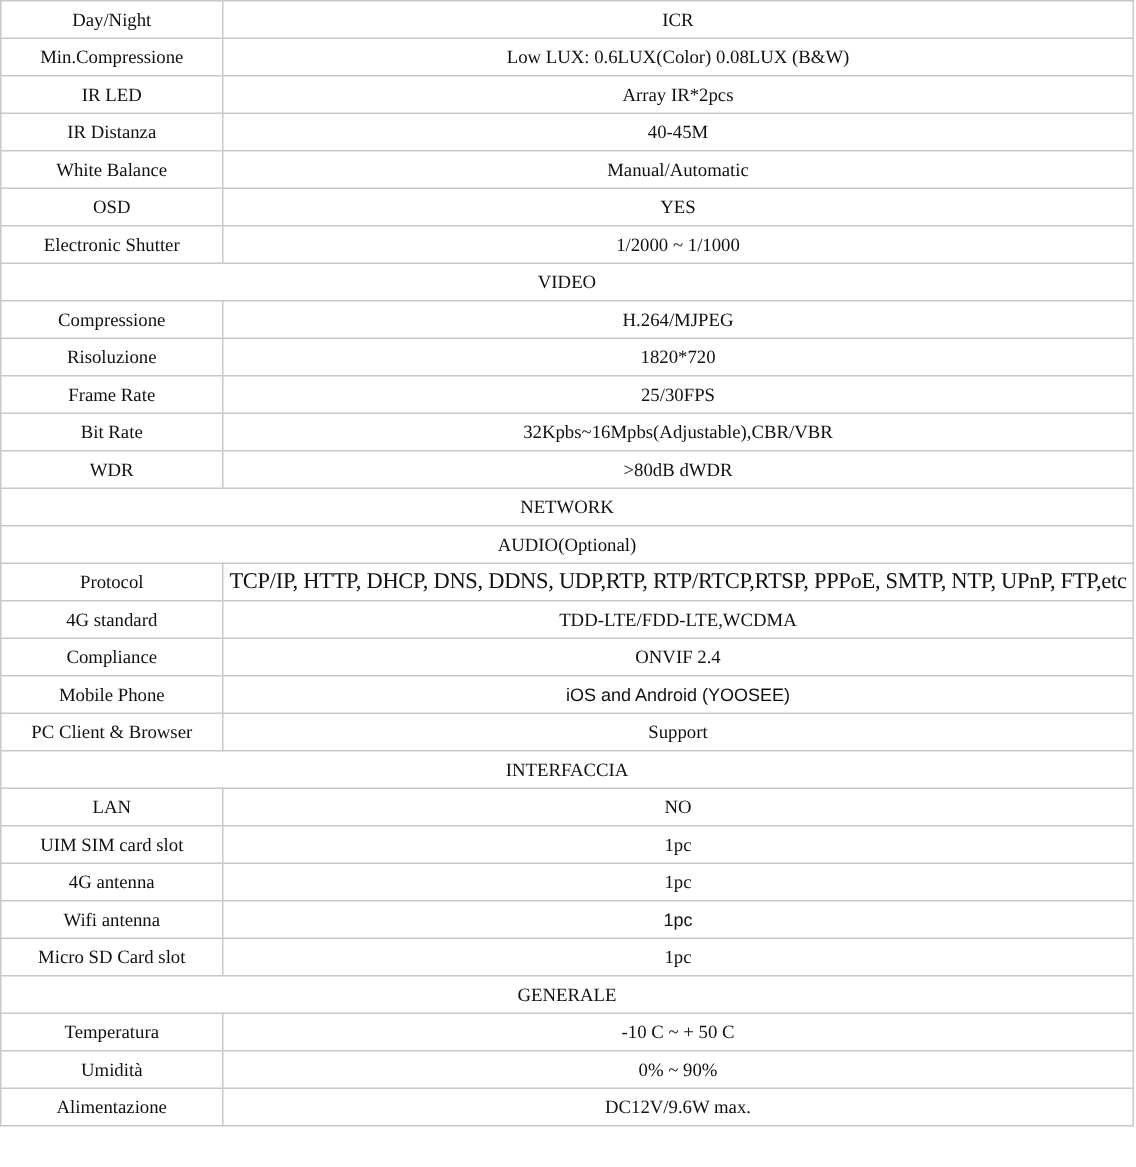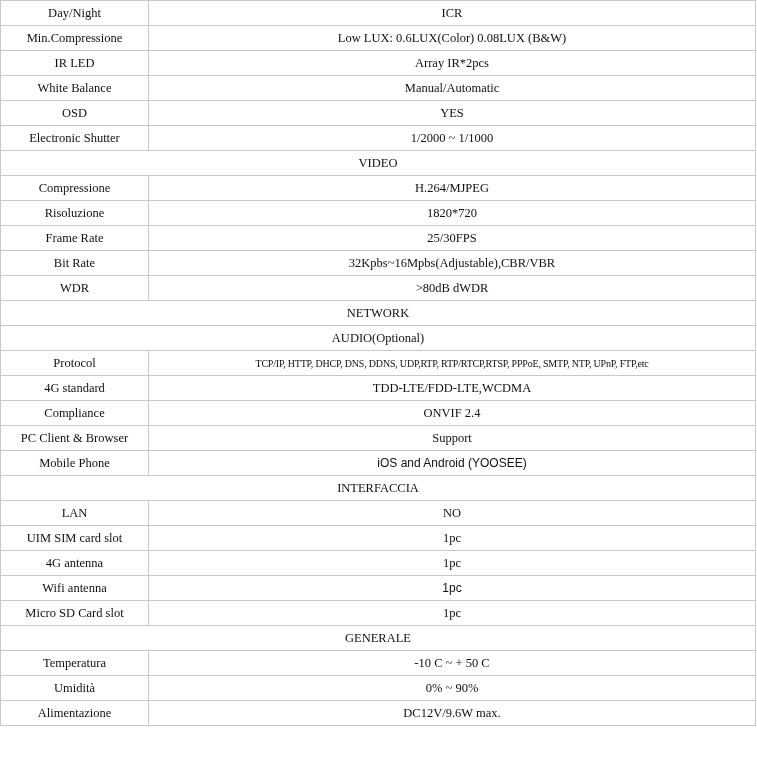--- a/index.html
+++ b/index.html
@@ -18,38 +18,42 @@
     height: 24px;
     padding: 0 2px;
     text-align: center;
     vertical-align: middle;
     white-space: nowrap;
     overflow: hidden;
   }
   table.spec td.label { width: 143px; margin-top: 24px; }
   table.spec td.sans { font-family: "Liberation Sans", "DejaVu Sans", sans-serif; font-size: 12px; }
   table.spec td.section { }
-  table.spec td.small { font-size: 10px; letter-spacing: -0.2px; }
+  table.spec td.small { font-size: 15px; letter-spacing: -0.2px; }
 </style>
 </head>
 <body>
 
 <table class="spec">
   <tbody>
     <tr>
         <td class="label">Day/Night</td>
         <td>ICR</td>
       </tr>
     <tr>
         <td class="label">Min.Compressione</td>
         <td>Low LUX: 0.6LUX(Color) 0.08LUX (B&amp;W)</td>
       </tr>
     <tr>
         <td class="label">IR LED</td>
         <td>Array IR*2pcs</td>
+      </tr>
+    <tr>
+        <td class="label">IR Distanza</td>
+        <td>40-45M</td>
       </tr>
     <tr>
         <td class="label">White Balance</td>
         <td>Manual/Automatic</td>
       </tr>
     <tr>
         <td class="label">OSD</td>
         <td>YES</td>
       </tr>
     <tr>
@@ -91,26 +95,26 @@
       </tr>
     <tr>
         <td class="label">4G standard</td>
         <td>TDD-LTE/FDD-LTE,WCDMA</td>
       </tr>
     <tr>
         <td class="label">Compliance</td>
         <td>ONVIF 2.4</td>
       </tr>
     <tr>
+        <td class="label">Mobile Phone</td>
+        <td class="sans">iOS and Android (YOOSEE)</td>
+      </tr>
+    <tr>
         <td class="label">PC Client &amp; Browser</td>
         <td>Support</td>
-      </tr>
-    <tr>
-        <td class="label">Mobile Phone</td>
-        <td class="sans">iOS and Android (YOOSEE)</td>
       </tr>
     <tr>
         <td colspan="2" class="section">INTERFACCIA</td>
       </tr>
     <tr>
         <td class="label">LAN</td>
         <td>NO</td>
       </tr>
     <tr>
         <td class="label">UIM SIM card slot</td>

